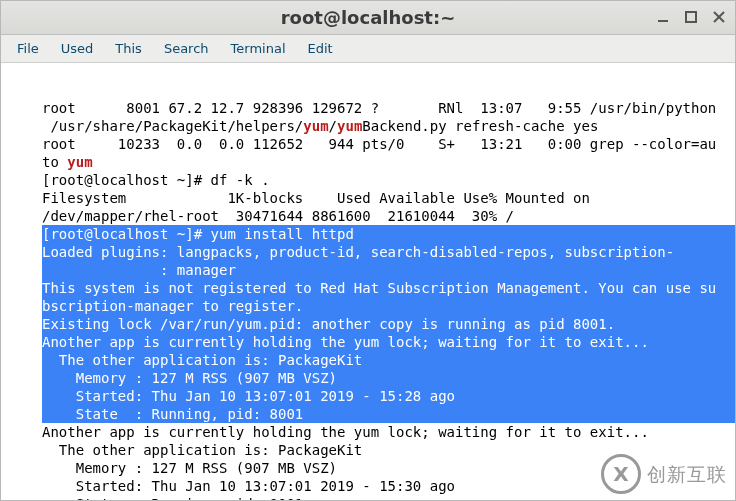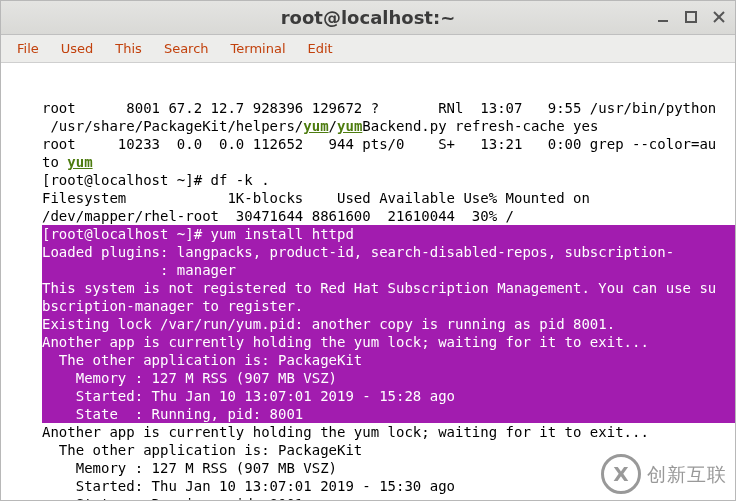--- a/index.html
+++ b/index.html
@@ -3,27 +3,27 @@
 <meta charset="utf-8">
 <style>
   * { box-sizing: border-box; margin: 0; padding: 0; }
   html, body { width: 736px; height: 501px; overflow: hidden; font-family: "DejaVu Sans", "Liberation Sans", sans-serif; background: #fff; }
   .window { display: flex; flex-direction: column; width: 100%; height: 100%; border: 1px solid #b8b8b8; }
   .titlebar { height: 34px; display: flex; align-items: center; position: relative; background: linear-gradient(#e4e4e2, #d9d9d6); border-bottom: 1px solid #bfbfbf; }
   .title { position: absolute; left: 0; right: 0; text-align: center; font-size: 18px; font-weight: bold; color: #3b3b3b; pointer-events: none; }
   .win-controls { position: absolute; right: 6px; top: 6px; display: flex; gap: 8px; }
   .win-btn { width: 20px; height: 20px; display: flex; align-items: center; justify-content: center; color: #555; cursor: pointer; }
   .win-btn svg { width: 14px; height: 14px; }
-  .menubar { height: 28px; display: flex; align-items: center; gap: 2px; padding: 0 6px; background: #ededeb; border-bottom: 1px solid #cfcfcf; font-size: 13px; color: #c2410c; }
+  .menubar { height: 28px; display: flex; align-items: center; gap: 2px; padding: 0 6px; background: #ededeb; border-bottom: 1px solid #cfcfcf; font-size: 13px; color: #0c4a6e; }
   .menu-item { padding: 4px 10px; cursor: pointer; }
   .terminal { flex: 1; position: relative; font-family: "DejaVu Sans Mono", "Liberation Mono", monospace; font-size: 14px; line-height: 18px; white-space: pre; overflow: hidden; padding-left: 41px; }
   .line { display: block; }
   .bg-white { background: #ffffff; color: #000000; }
-  .bg-black { background: #a21caf; color: #ffffff; }
-  .hl-red-u { color: #4d7c0f; font-weight: bold; text-decoration: underline; }
+  .bg-black { background: #3b82f6; color: #ffffff; }
+  .hl-red-u { color: #b91c1c; font-weight: bold; }
   .watermark { position: absolute; right: 8px; bottom: 6px; display: flex; align-items: center; gap: 6px; opacity: 0.75; pointer-events: none; }
   .wm-circle { width: 40px; height: 40px; border: 3px solid #777; border-radius: 50%; display: flex; align-items: center; justify-content: center; color: #777; font-weight: bold; font-size: 20px; font-family: "DejaVu Sans", sans-serif; }
   .wm-text { font-size: 19px; color: #777; letter-spacing: 1px; font-family: "DejaVu Sans", sans-serif; }
 </style>
 </head>
 <body>
 
 <div class="window">
 
   <div class="titlebar">

